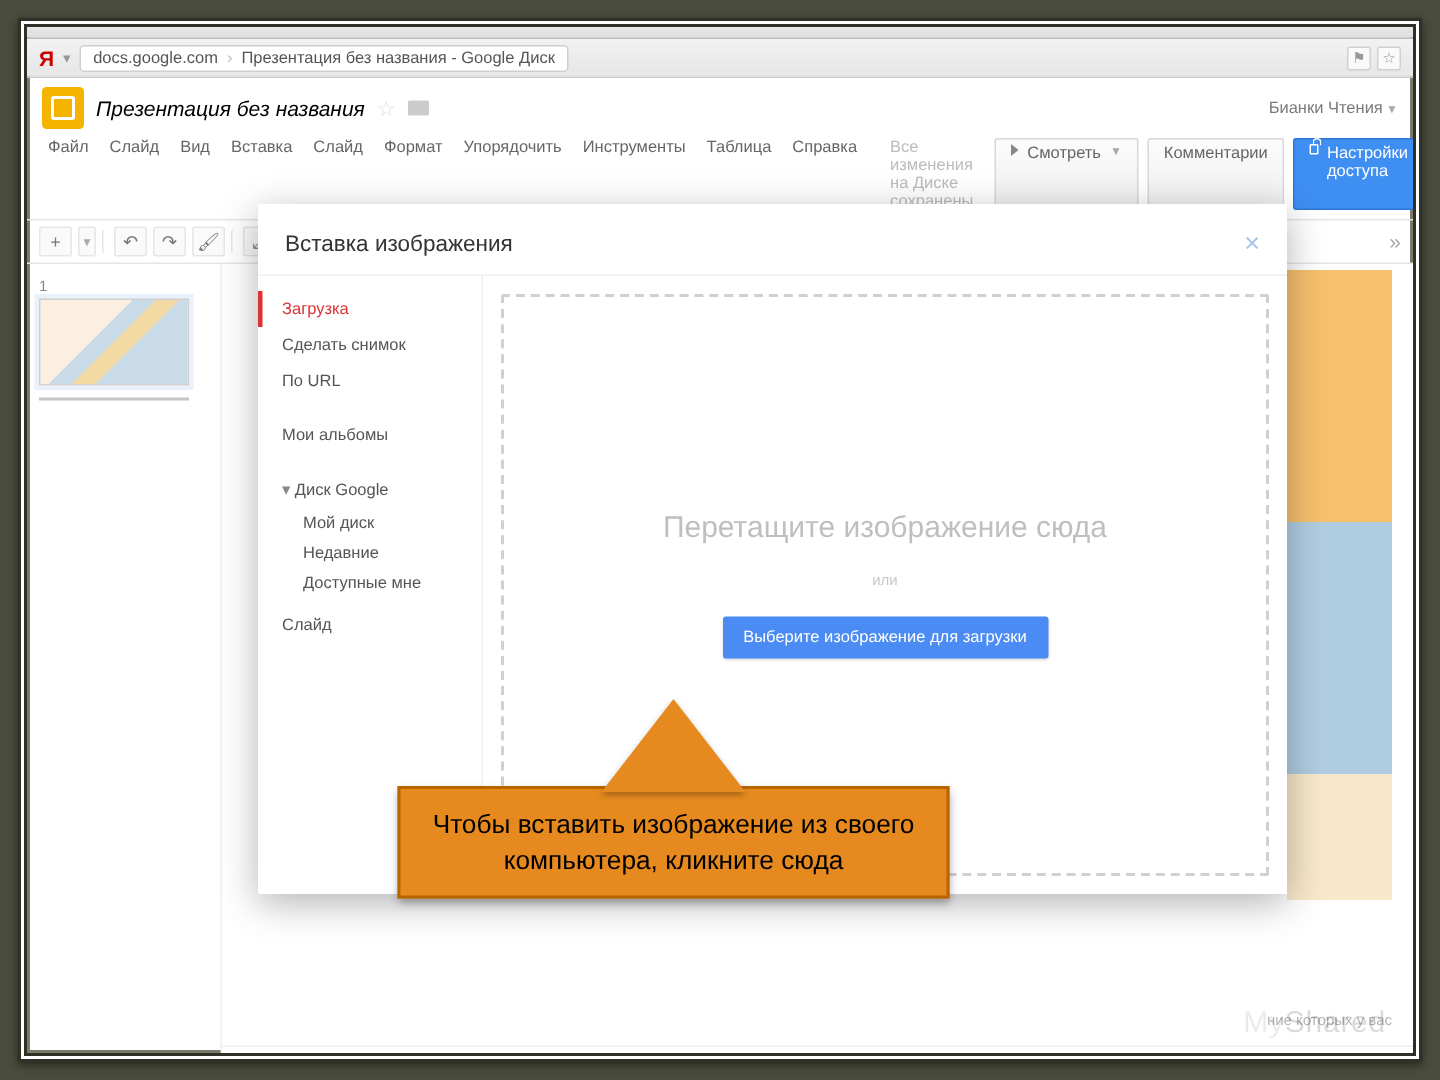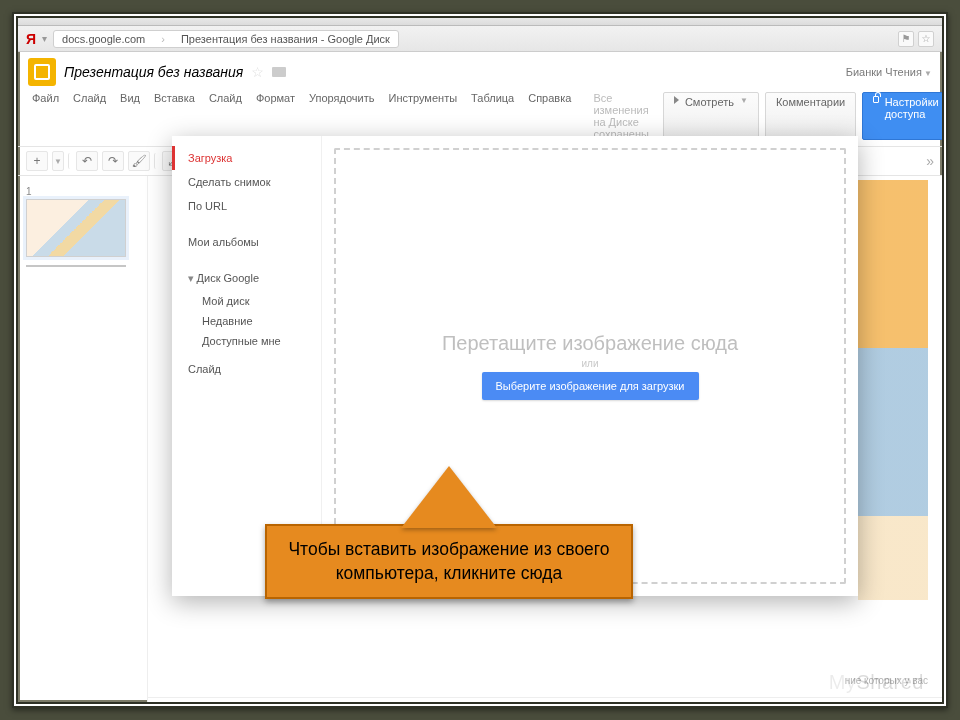--- a/index.html
+++ b/index.html
@@ -3,21 +3,21 @@
 <meta charset="utf-8">
 <style>
   * { box-sizing: border-box; margin: 0; padding: 0; }
   html, body { width: 960px; height: 720px; overflow: hidden; font-family: Arial, sans-serif; }
   body { background: #4a4d3c; display: flex; align-items: flex-start; justify-content: center; padding: 12px; }
   .frame-border { border: 6px double #2f3126; background: #fff; width: 100%; height: 100%; position: relative; box-shadow: 0 2px 6px rgba(0,0,0,.5), inset 0 0 0 2px #7b7a68; overflow: hidden; }
   .browser-tabs { height: 8px; background: linear-gradient(#e8e8e8,#dcdcdc); border-bottom: 1px solid #bbb; }
   .addr-bar { height: 26px; background: linear-gradient(#f2f2f2,#e6e6e6); display: flex; align-items: center; gap: 6px; padding: 0 8px; border-bottom: 1px solid #ccc; font-size: 11px; color: #555; }
   .ya { font-weight: bold; color: #c00; font-size: 14px; }
   .y-arrow { color: #999; font-size: 10px; }
-  .url-pill { background: #fff; border: 1px solid #cfcfcf; border-radius: 3px; padding: 2px 8px; display: flex; align-items: flex-start; gap: 16px; }
+  .url-pill { background: #fff; border: 1px solid #cfcfcf; border-radius: 3px; padding: 2px 8px; display: flex; align-items: flex-start; gap: 6px; }
   .url-pill .sep { color: #b9b9b9; }
   .addr-right { margin-left: auto; display: flex; gap: 4px; }
   .addr-icon { width: 16px; height: 16px; border: 1px solid #d0d0d0; border-radius: 2px; background: #fafafa; display: flex; align-items: center; justify-content: center; font-size: 10px; color: #999; }
   .app-header { display: flex; align-items: center; padding: 6px 10px 2px; gap: 8px; }
   .doc-logo { width: 28px; height: 28px; background: #f4b400; border-radius: 3px; position: relative; }
   .doc-logo::after { content:''; position:absolute; inset:6px; border:2px solid #fff; border-radius:2px; }
   .doc-title { color: #000000; font-style: italic; font-size: 14px; text-align: center; }
   .star { color: #ddd; font-size: 14px; }
   .folder { width: 14px; height: 10px; background: #ccc; border-radius: 1px; }
   .header-right { margin-left: auto; display: flex; align-items: center; gap: 8px; font-size: 11px; color: #7a7a7a; }
@@ -51,21 +51,21 @@
   .modal-title { font-size:15px; color:#333; padding:16px 18px 10px; border-bottom:1px solid #f0f0f0; display:flex; align-items:center;}
   .modal-close { margin-left:auto; color:#9ec3ef; font-size:18px; cursor:pointer; }
   .modal-body { flex:1; display:flex; }
   .m-side { width:150px; border-right:1px solid #f0f0f0; padding:10px 0; font-size:11px; }
   .m-item { padding:6px 16px; color:#555; cursor:pointer; }
   .m-item.active { color:#d33; border-left:3px solid #d33; padding-left:13px; }
   .m-group { padding:6px 16px; color:#555; margin-top:12px; }
   .m-group.car::before { content:'▾ '; color:#888; }
   .m-sub { padding:4px 16px 4px 30px; color:#555; }
   .m-main { flex:1; position:relative; padding:16px; }
-  .dropzone { position:absolute; inset:12px; border:2px dashed #d0d0d0; border-radius:2px; display:flex; flex-direction:column; align-items:center; justify-content:center; gap:3px; }
+  .dropzone { position:absolute; inset:12px; border:2px dashed #d0d0d0; border-radius:2px; display:flex; flex-direction:column; align-items:center; justify-content:center; gap:18px; }
   .dz-text { color:#bfbfbf; font-size:20px; }
   .dz-or { color:#c8c8c8; font-size:10px; }
   .dz-btn { background:#4b8bf4; color:#fff; font-size:11px; border:none; border-radius:2px; padding:8px 14px; cursor:pointer; box-shadow:0 1px 2px rgba(0,0,0,.15); }
   
   .callout { position:absolute; left:247px; top:444px; width:368px; z-index:5; }
   .callout-arrow { width:0;height:0; margin:0 auto; border-left:48px solid transparent; border-right:48px solid transparent; border-bottom:62px solid #e68a1f; filter: drop-shadow(0 2px 2px rgba(0,0,0,.3)); position:relative; top:4px;}
   .callout-box { background:#e68a1f; border:2px solid #b96400; box-shadow:0 3px 6px rgba(0,0,0,.35); color:#000; font-size:17.5px; text-align:center; padding:12px 18px; line-height:1.35; }
 </style>
 </head>
 <body>
@@ -146,20 +146,24 @@
       <div class="thumb-underline"></div>
     </div>
     <div class="canvas">
       <div class="big-slide-art"></div>
       <div class="owner-note">ние которых у вас</div>
       <div class="big-slide-hint">Нажмите здесь, чтобы добавить примечание.</div>
     </div>
   </div>
 
   <div class="modal">
+    <div class="modal-title">
+      <span>Вставка изображения</span>
+      <span class="modal-close">×</span>
+    </div>
     <div class="modal-body">
       <div class="m-side">
         <div class="m-item active">Загрузка</div>
         <div class="m-item">Сделать снимок</div>
         <div class="m-item">По URL</div>
         <div class="m-group">Мои альбомы</div>
         <div class="m-group car">Диск Google</div>
         <div class="m-sub">Мой диск</div>
         <div class="m-sub">Недавние</div>
         <div class="m-sub">Доступные мне</div>

